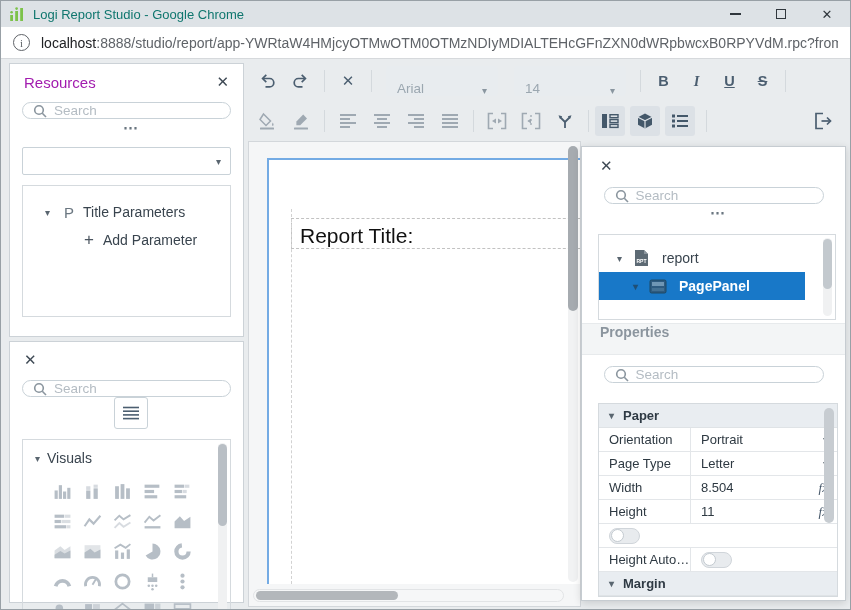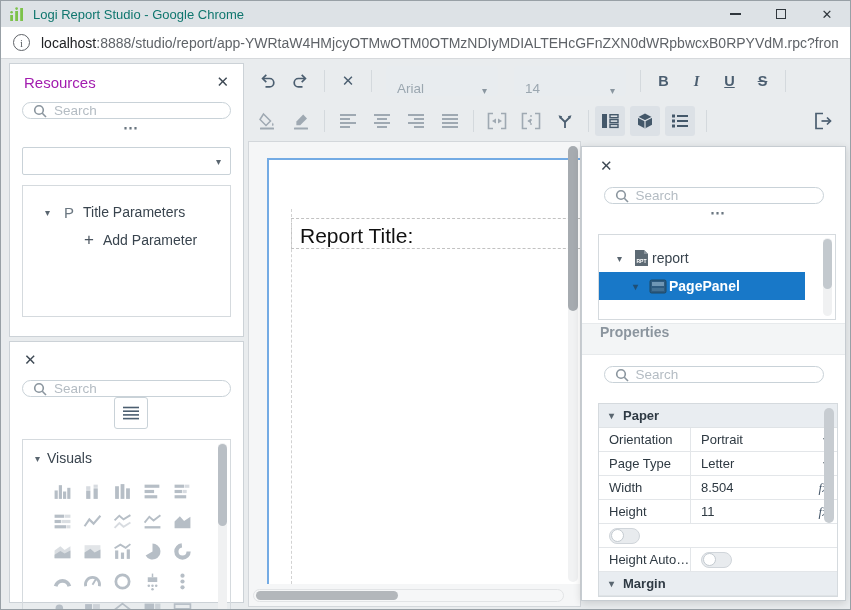--- a/index.html
+++ b/index.html
@@ -87,21 +87,21 @@
   .v-thumb { position:absolute; top:0; left:0; width:10px; height:165px; background:#a6abb0; border-radius:5px; }
   .h-scroll { position:absolute; left:4px; right:16px; bottom:4px; height:13px; background:#f6f7f8; border:1px solid #e2e4e6; border-radius:7px; }
   .h-thumb { position:absolute; left:2px; top:1px; width:142px; height:9px; background:#b3b7bb; border-radius:5px; }
 
   
   .inspector { left:580px; top:145px; width:265px; height:455px; border:1px solid #c6ccd1; box-shadow:0 2px 8px rgba(0,0,0,.14); }
   .inspector .panel-header { padding:2px 16px 0 18px; }
   .insp-tree { margin:12px 0 0 16px; width:238px; height:86px; border:1px solid #d5dade; position:relative; padding-top:9px; overflow:hidden; }
   .itree-row { height:28px; display:flex; align-items:center; font-size:14px; color:#39444e; padding-left:18px; }
   .itree-row .chev { width:16px; }
-  .itree-row .nlabel { margin-left:2px; }
+  .itree-row .nlabel { margin-left:12px; }
   .itree-row.selected { background:#1878c8; color:#fff; font-weight:bold; width:206px; padding-left:34px; }
   .itree-row.selected .chev { color:#1f4f75; }
   .itrack { position:absolute; right:3px; top:3px; bottom:3px; width:9px; background:#f0f1f2; border-radius:5px; }
   .ithumb { position:absolute; top:1px; left:0; width:9px; height:50px; background:#c3c9ce; border-radius:5px; }
   .props-band { position:absolute; left:0; right:0; top:176px; height:32px; background:#f3f5f6;
     border-top:1px solid #e7eaec; border-bottom:1px solid #e7eaec; display:flex; align-items:flex-start;
     padding-left:18px; font-size:14px; font-weight:bold; color:#8b959e; }
   .psearch { position:absolute; left:16px; right:16px; top:219px; }
   .prop-table { position:absolute; left:16px; top:256px; width:240px; bottom:3px; border:1px solid #d5dade; overflow:hidden; font-size:13px; }
   .prop-sec { height:24px; background:#e9edf1; display:flex; align-items:center; padding-left:10px;

